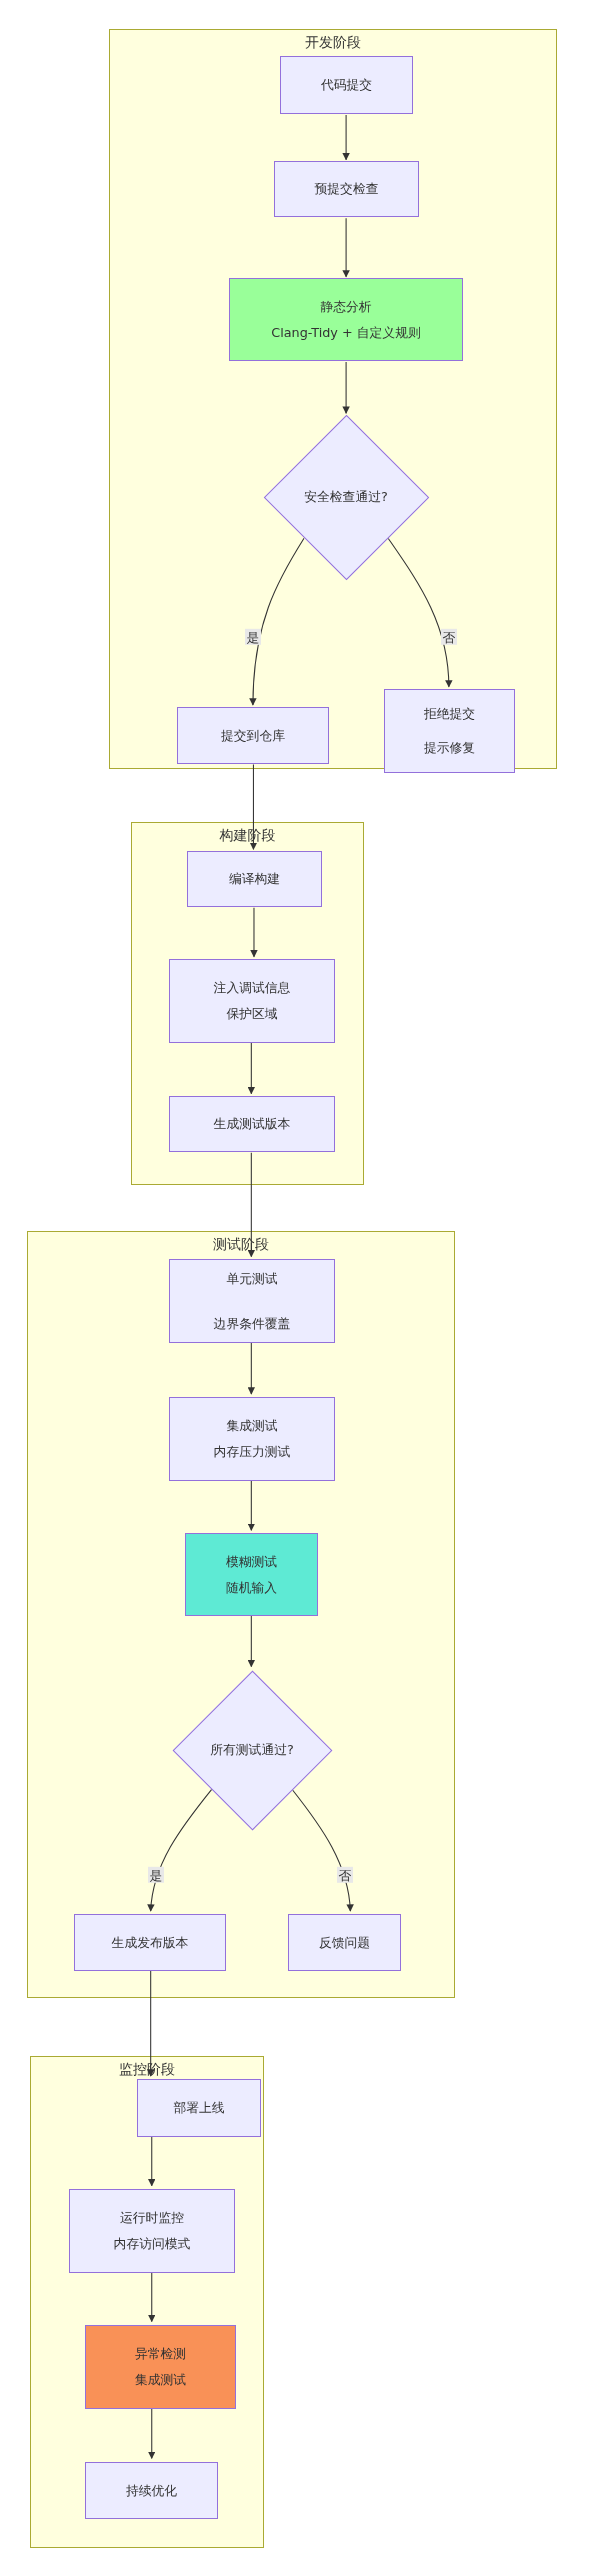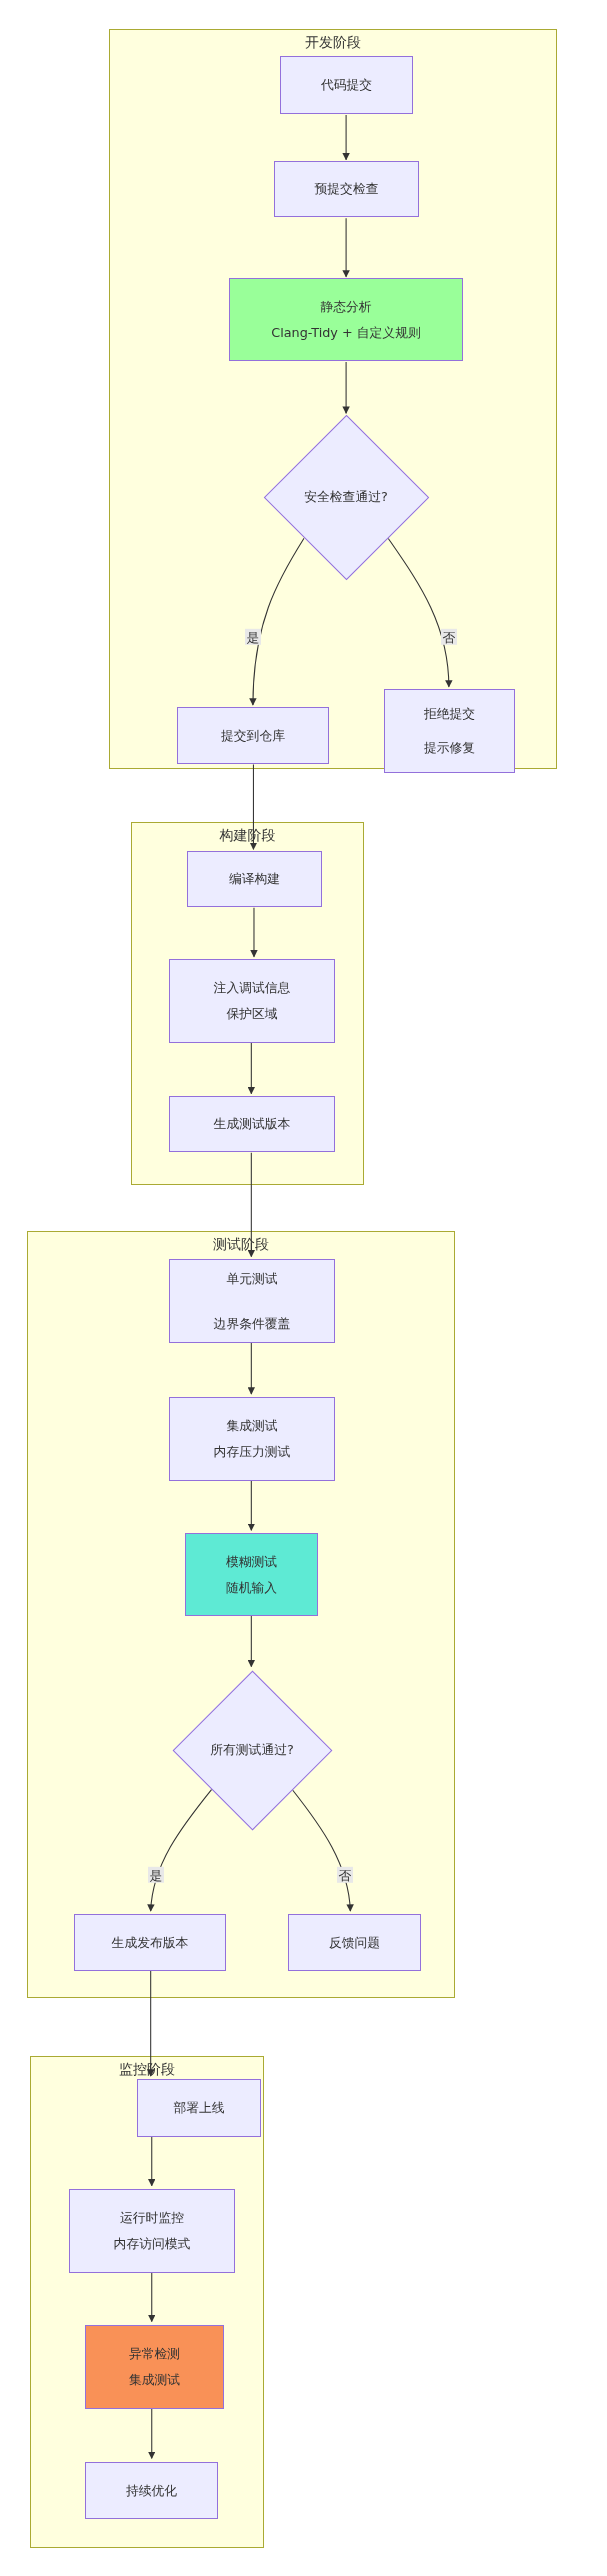--- a/index.html
+++ b/index.html
@@ -130,34 +130,34 @@
     <div class="diamond-text">所有测试通过?</div>
   </div>
 
   <div class="edge-label" style="left:156px;top:1875px;">是</div>
   <div class="edge-label" style="left:345px;top:1875px;">否</div>
 
   <div class="node" style="left:74px;top:1914px;width:152px;height:57px;">
     <span>生成发布版本</span>
   </div>
 
-  <div class="node" style="left:288px;top:1914px;width:133px;height:57px;">
+  <div class="node" style="left:288px;top:1914px;width:113px;height:57px;">
     <span>反馈问题</span>
   </div>
 
   <div class="node" style="left:90px;top:2079px;width:124px;height:58px;margin-left:47px;">
     <span>部署上线</span>
   </div>
 
   <div class="node" style="left:69px;top:2189px;width:166px;height:84px;">
     <span>运行时监控</span>
     <span>内存访问模式</span>
   </div>
 
-  <div class="node" style="left: 85px; top: 2325px; width: 139px; height: 84px; background: rgb(249, 145, 87);">
+  <div class="node" style="left: 85px; top: 2325px; width: 151px; height: 84px; background: rgb(249, 145, 87);">
     <span>异常检测</span>
     <span>集成测试</span>
   </div>
 
   <div class="node" style="left:85px;top:2462px;width:133px;height:57px;">
     <span>持续优化</span>
   </div>
 
 </div>
 

